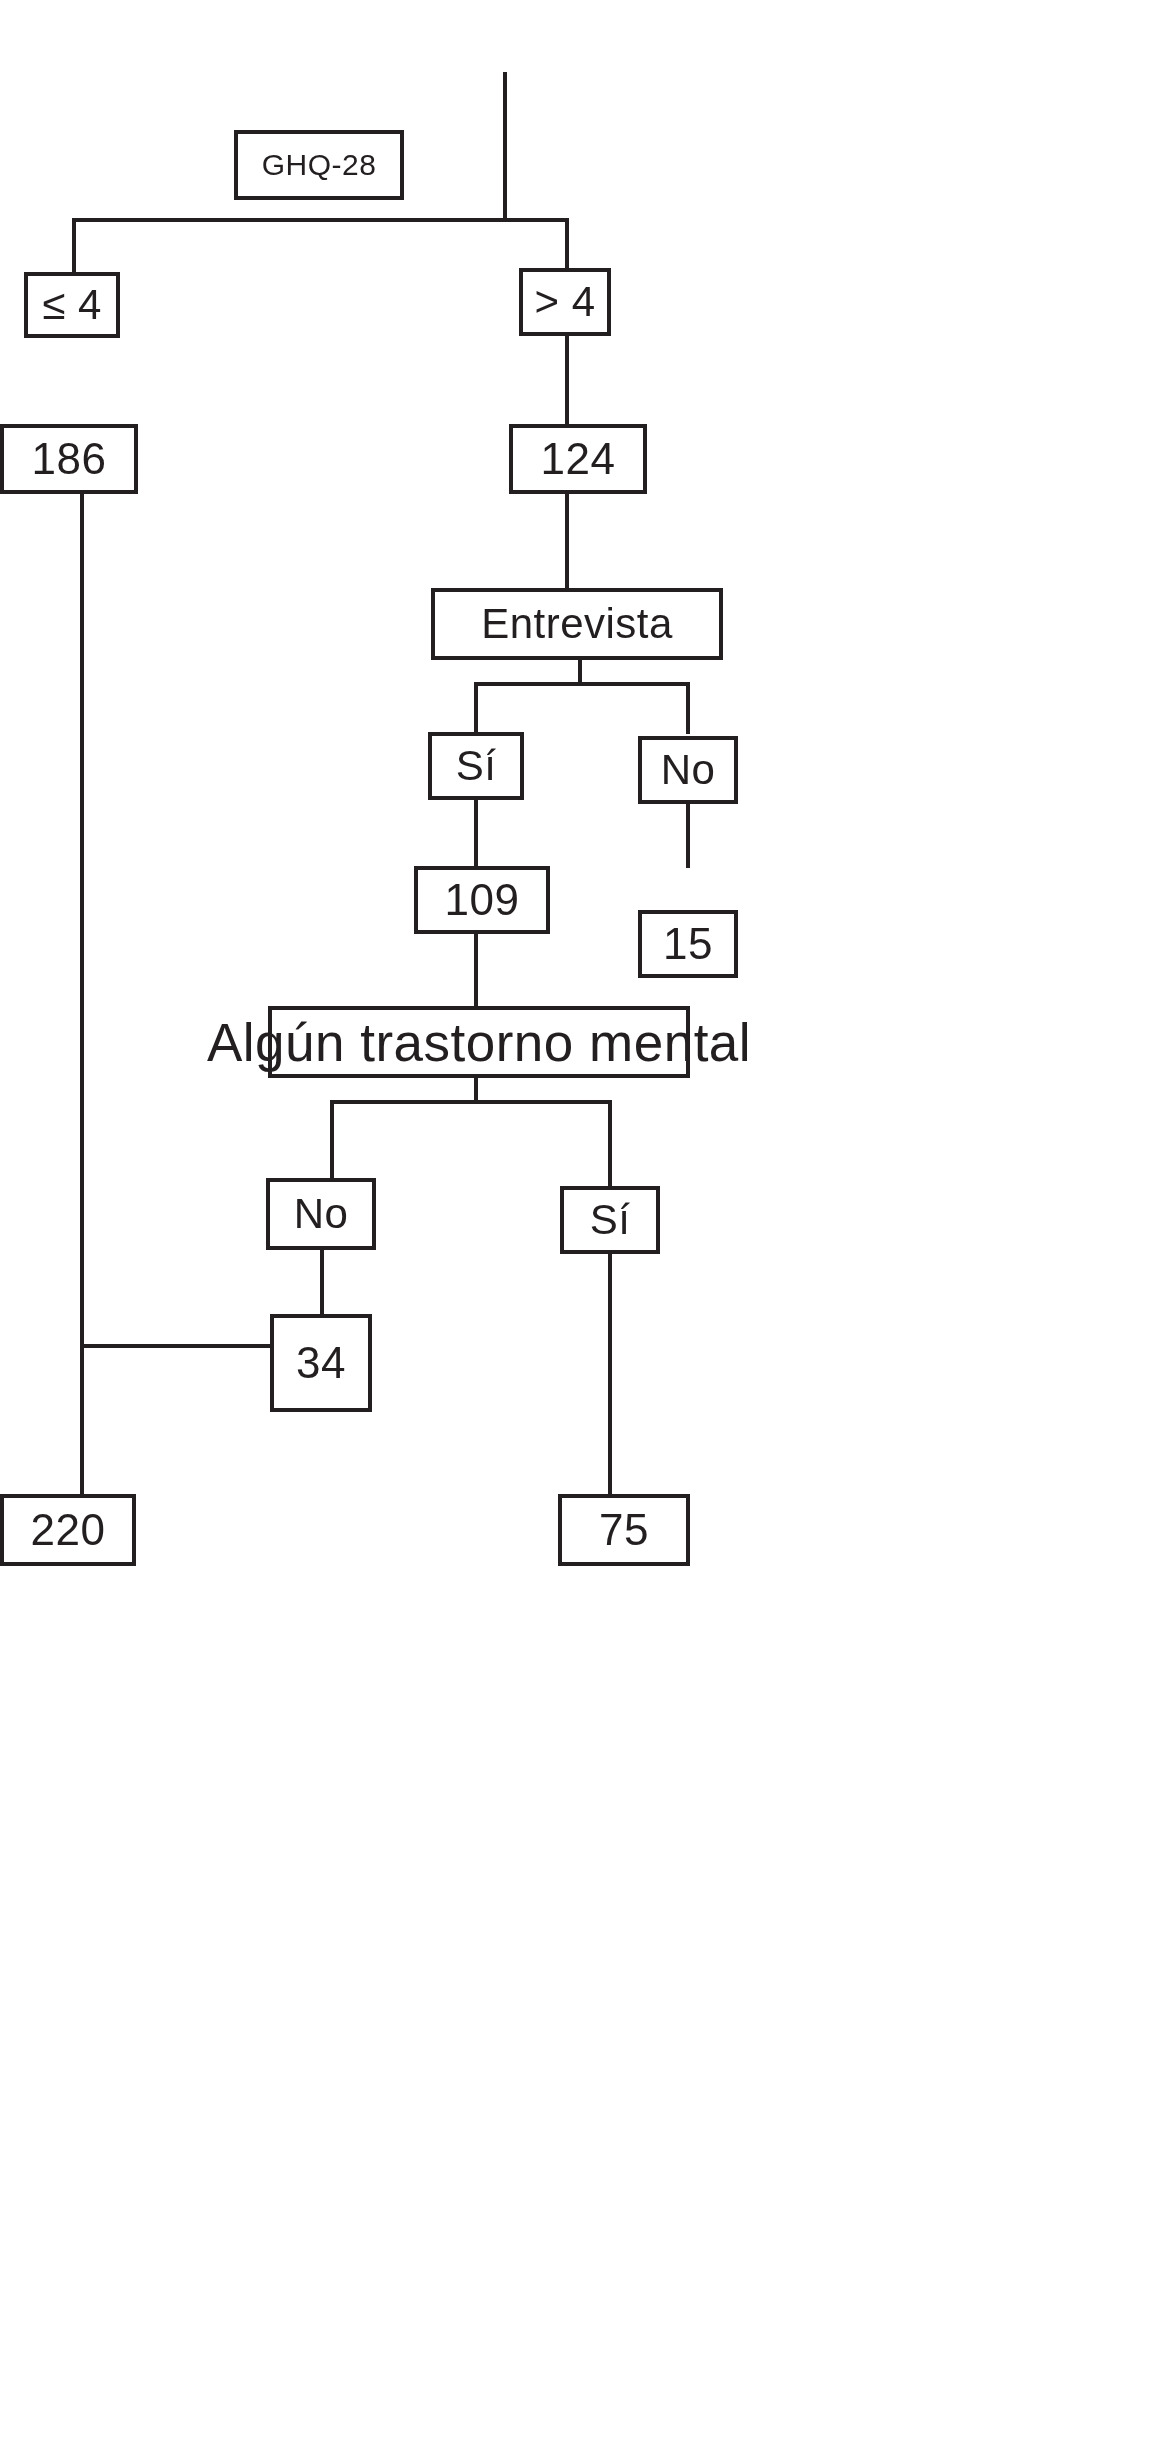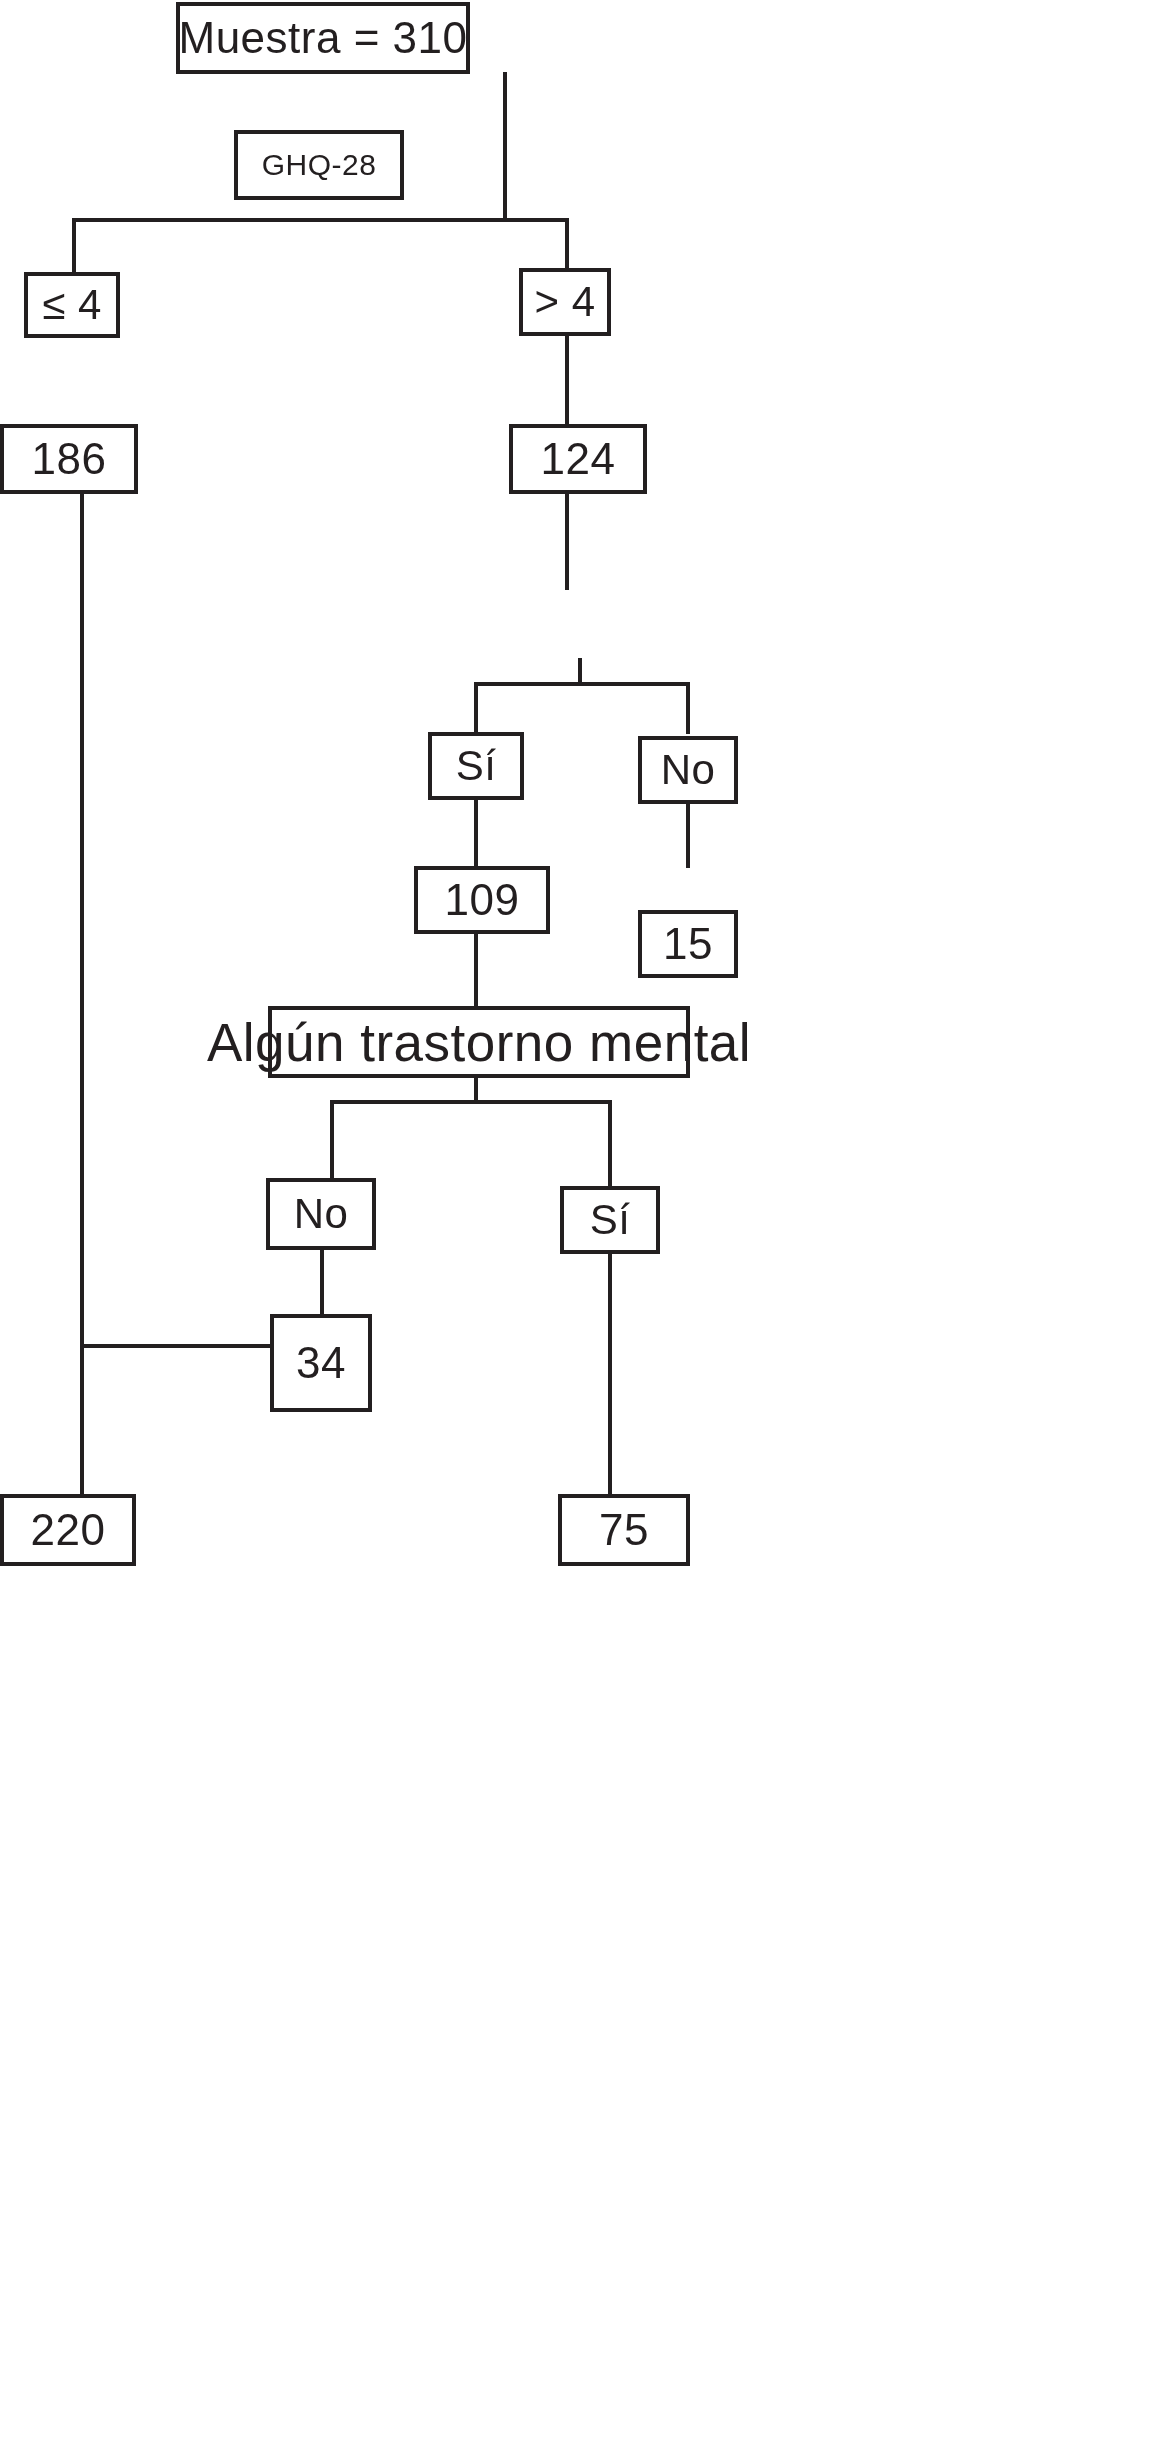--- a/index.html
+++ b/index.html
@@ -83,32 +83,32 @@
   <div class="edge edge-v" style="left:608px; top:1100px; height:88px;"></div>
 
   <div class="edge edge-v" style="left:320px; top:1248px; height:68px;"></div>
 
   <div class="edge edge-v" style="left:608px; top:1252px; height:244px;"></div>
 
   <div class="edge edge-v" style="left:80px; top:492px; height:1004px;"></div>
 
   <div class="edge edge-h" style="left:80px; top:1344px; width:192px;"></div>
 
-  <div class="node" style="left:176px; top:2px; width:294px; height:72px; font-size:44px;">Muestra = 310</div>
 
   <div class="node" style="left:234px; top:130px; width:170px; height:70px; font-size:30px;">GHQ-28</div>
 
   <div class="node" style="left:24px; top:272px; width:96px; height:66px; font-size:42px;">≤ 4</div>
 
   <div class="node" style="left:519px; top:268px; width:92px; height:68px; font-size:42px;">&gt; 4</div>
 
   <div class="node" style="left:0px; top:424px; width:138px; height:70px; font-size:44px;">186</div>
 
   <div class="node" style="left:497px; top:424px; width:138px; height:70px; font-size:44px;margin-left:12px;">124</div>
 
+  <div class="node" style="left:431px; top:588px; width:292px; height:72px; font-size:42px;">Entrevista</div>
 
   <div class="node" style="left:428px; top:732px; width:96px; height:68px; font-size:42px;">Sí</div>
 
   <div class="node" style="left:638px; top:736px; width:100px; height:68px; font-size:42px;">No</div>
 
   <div class="node" style="left:414px; top:866px; width:136px; height:68px; font-size:44px;">109</div>
 
   <div class="node" style="left:638px; top:866px; width:100px; height:68px; font-size:44px;margin-top:44px;">15</div>
 
   <div class="node" style="left:268px; top:1006px; width:422px; height:72px; font-size:53px;">Algún trastorno mental</div>

